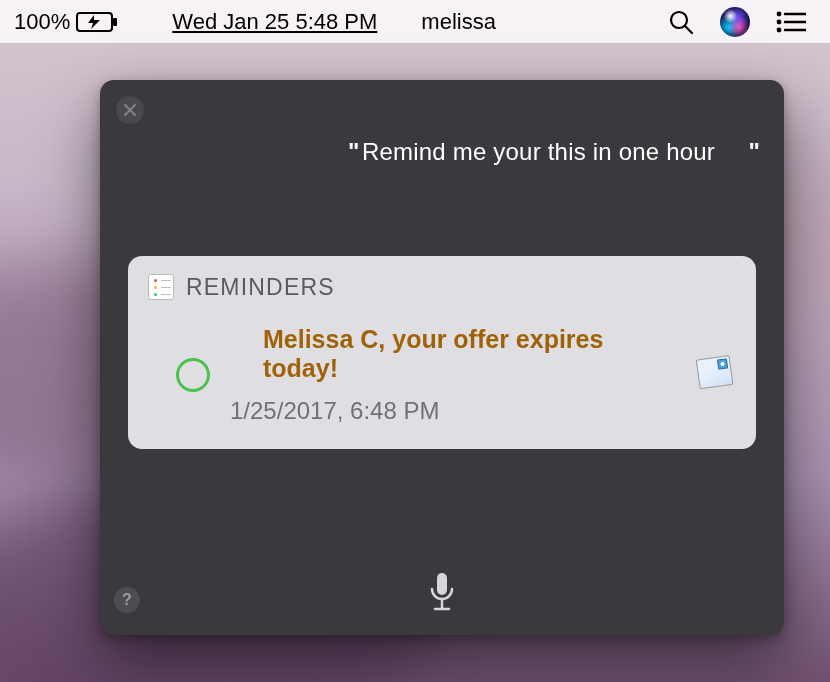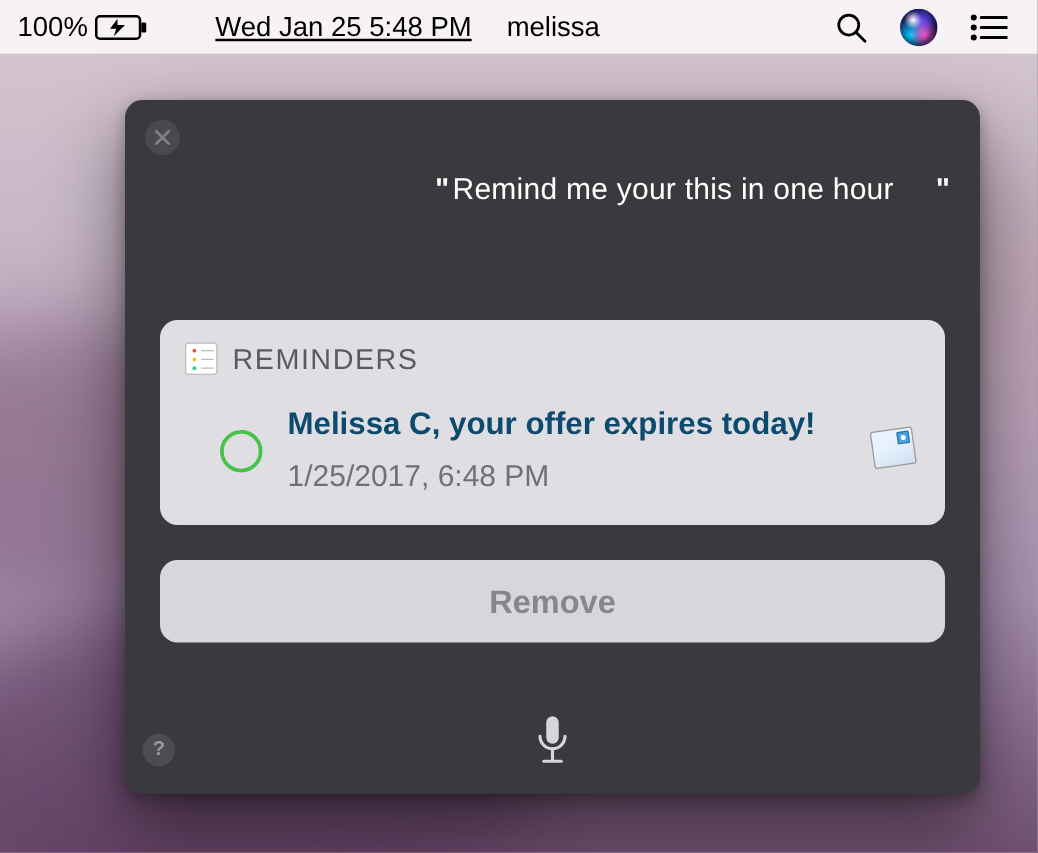--- a/index.html
+++ b/index.html
@@ -24,21 +24,21 @@
       border-bottom: 1px solid rgba(0,0,0,0.18);
       display:flex;
       align-items:center;
       padding: 0 14px;
       color:#000;
       font-size:22px;
       z-index:10;
     }
     .menubar .battery-wrap { display:flex; align-items:center; gap:6px; }
     .menubar .date { margin-left:54px;text-decoration:underline; }
-    .menubar .user { margin-left:28px; }
+    .menubar .user { margin-left:44px; }
     .menubar .right { margin-left:auto; display:flex; align-items:center; gap:26px; padding-right:10px; }
     .search-icon svg, .list-icon svg, .battery-icon svg { display:block; }
     .siri-orb {
       width:30px; height:30px; border-radius:50%;
       background:
         radial-gradient(circle at 35% 30%, #ffffff 0%, rgba(255,255,255,0) 25%),
         radial-gradient(circle at 65% 70%, #ff5ad0 0%, rgba(255,90,208,0) 40%),
         radial-gradient(circle at 30% 70%, #00d4ff 0%, rgba(0,212,255,0) 45%),
         radial-gradient(circle at 60% 35%, #6a4cff 0%, rgba(106,76,255,0) 45%),
         #1a1a5a;
@@ -126,21 +126,21 @@
 
     .reminder-item {
       display:flex; align-items:center; gap:20px;
       padding:12px 22px 24px 48px;
     }
     .reminder-radio {
       width:34px; height:34px; border:3px solid #47c24b; border-radius:50%;
       flex-shrink:0; cursor:pointer;
     }
     .reminder-text { flex:1; color:#000; }
-    .reminder-title { font-size:25px; font-weight:700; color:#0c4a6e; }
+    .reminder-title { font-size:25px; font-weight:700; color:#a16207;margin-left:33px; }
     .reminder-date { font-size:24px; font-weight:400; color:#707076; margin-top:14px; }
     .mail-icon {
       width:36px; height:36px;
       position:relative;
       transform: rotate(-8deg);
     }
     .mail-icon-inner {
       width:34px; height:30px; border:1px solid #999;
       background: linear-gradient(160deg,#e8f2fc 40%,#cfe0f2 100%);
       border-radius:2px;
@@ -242,23 +242,20 @@
         <div class="reminder-date">1/25/2017, 6:48 PM</div>
       </div>
       <div class="mail-icon">
         <div class="mail-icon-inner">
             <div class="stamp"></div>
           </div>
       </div>
     </div>
   </div>
 
-  <div class="remove-btn">
-    <span>Remove</span>
-  </div>
 
   <div class="help-btn">?</div>
 
   <div class="mic-btn">
     <svg width="30" height="42" viewBox="0 0 30 42">
       <rect x="10" y="2" width="10" height="22" rx="5" fill="#d6d6da"></rect>
       <path d="M5 18 a10 10 0 0 0 20 0" fill="none" stroke="#d6d6da" stroke-width="2.5" stroke-linecap="round"></path>
       <line x1="15" y1="28" x2="15" y2="37" stroke="#d6d6da" stroke-width="2.5" stroke-linecap="round"></line>
       <line x1="8" y1="38" x2="22" y2="38" stroke="#d6d6da" stroke-width="2.5" stroke-linecap="round"></line>
     </svg>

